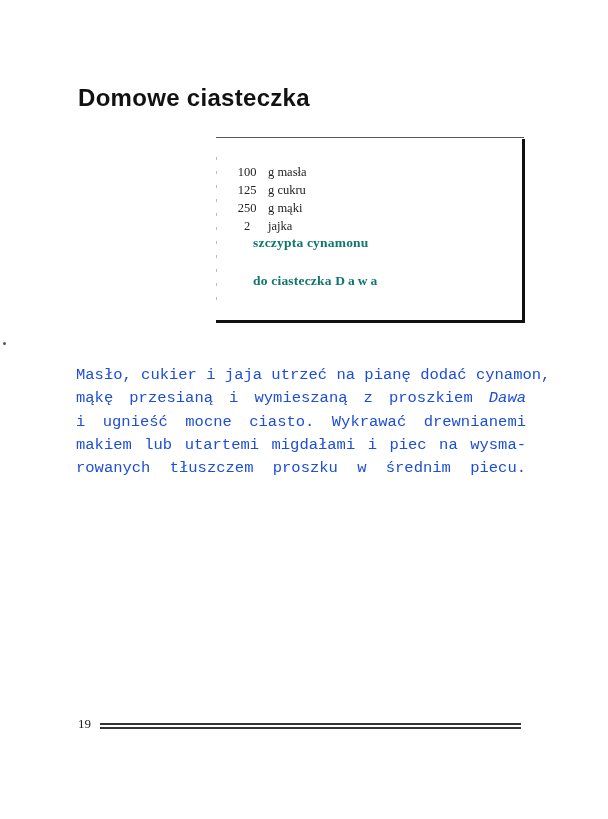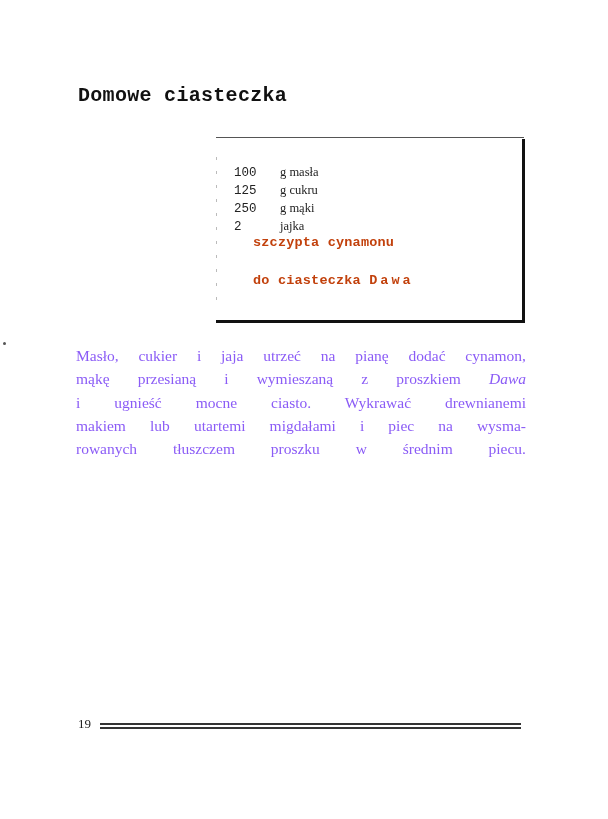--- a/index.html
+++ b/index.html
@@ -3,45 +3,45 @@
 <meta charset="utf-8">
 <style>
   html, body { margin: 0; padding: 0; }
   body {
     width: 608px; height: 819px; background: #ffffff; position: relative;
     overflow: hidden; color: #1a1a1a;
   }
   .page { position: absolute; inset: 0; }
   .title {
     position: absolute; left: 78px; top: 84px;
-    font-family: Liberation Mono, monospace; font-weight: bold; font-size: 20px;
+    font-family: Liberation Sans, sans-serif; font-weight: bold; font-size: 24px;
     letter-spacing: 0.3px; color: #111;
   }
   .box {
     position: absolute; left: 216px; top: 137px; width: 309px; height: 186px;
   }
   .box .top-rule { position: absolute; left: 0; top: 0; width: 308px; height: 1px; background: #555; }
   .box .right-rule { position: absolute; right: 0; top: 2px; width: 3px; height: 184px; background: #111; }
   .box .bottom-rule { position: absolute; left: 0; bottom: 0; width: 309px; height: 3px; background: #111; }
   .box .left-dots { position: absolute; left: 0; top: 20px; width: 1px; height: 150px;
     background: repeating-linear-gradient(to bottom, #bbb 0 3px, transparent 3px 14px); }
   .ing-small {
     position: absolute; left: 18px; font-family: "Liberation Serif", serif; font-size: 12.5px; color: #222;
   }
-  .ing-small .q { display: inline-block; width: 26px; text-align: left; margin-right: 20px; font-family: Liberation Mono, monospace; }
+  .ing-small .q { display: inline-block; width: 26px; text-align: center; margin-right: 8px; }
   .ing-bold {
-    position: absolute; left: 20px; font-family: Liberation Mono, monospace; font-weight: bold;
-    font-size: 13.5px; color: #c2410c; letter-spacing: 0.2px;
+    position: absolute; left: 20px; font-family: Liberation Serif, serif; font-weight: bold;
+    font-size: 13.5px; color: #0f766e; letter-spacing: 0.2px;
   }
   .ing-bold .q { display: inline-block; width: 12px; text-align: right; margin-right: 5px; }
   .ing-bold .ind { display: inline-block; width: 17px; }
   .spaced { letter-spacing: 3px; }
   .body-text {
-    position: absolute; left: 76px; top: 344px; width: 450px;
-    font-family: Liberation Serif, serif; font-size: 15.5px; line-height: 23.3px; color: #8b5cf6;
+    position: absolute; left: 76px; top: 364px; width: 450px;
+    font-family: Liberation Mono, monospace; font-size: 15.5px; line-height: 23.3px; color: #1d4ed8;
   }
   .body-text .line { display: block; text-align: justify; text-align-last: justify; white-space: nowrap; }
   .body-text em { font-style: italic; }
   .page-num {
     position: absolute; left: 78px; top: 716px; font-family: "Liberation Serif", serif;
     font-size: 13px; color: #222;
   }
   .footer-rule { position: absolute; left: 100px; top: 723px; width: 421px; height: 6px; }
   .footer-rule .r1 { position: absolute; left: 0; top: 0; width: 100%; height: 2px; background: #333; }
   .footer-rule .r2 { position: absolute; left: 0; top: 4px; width: 100%; height: 2px; background: #333; }

